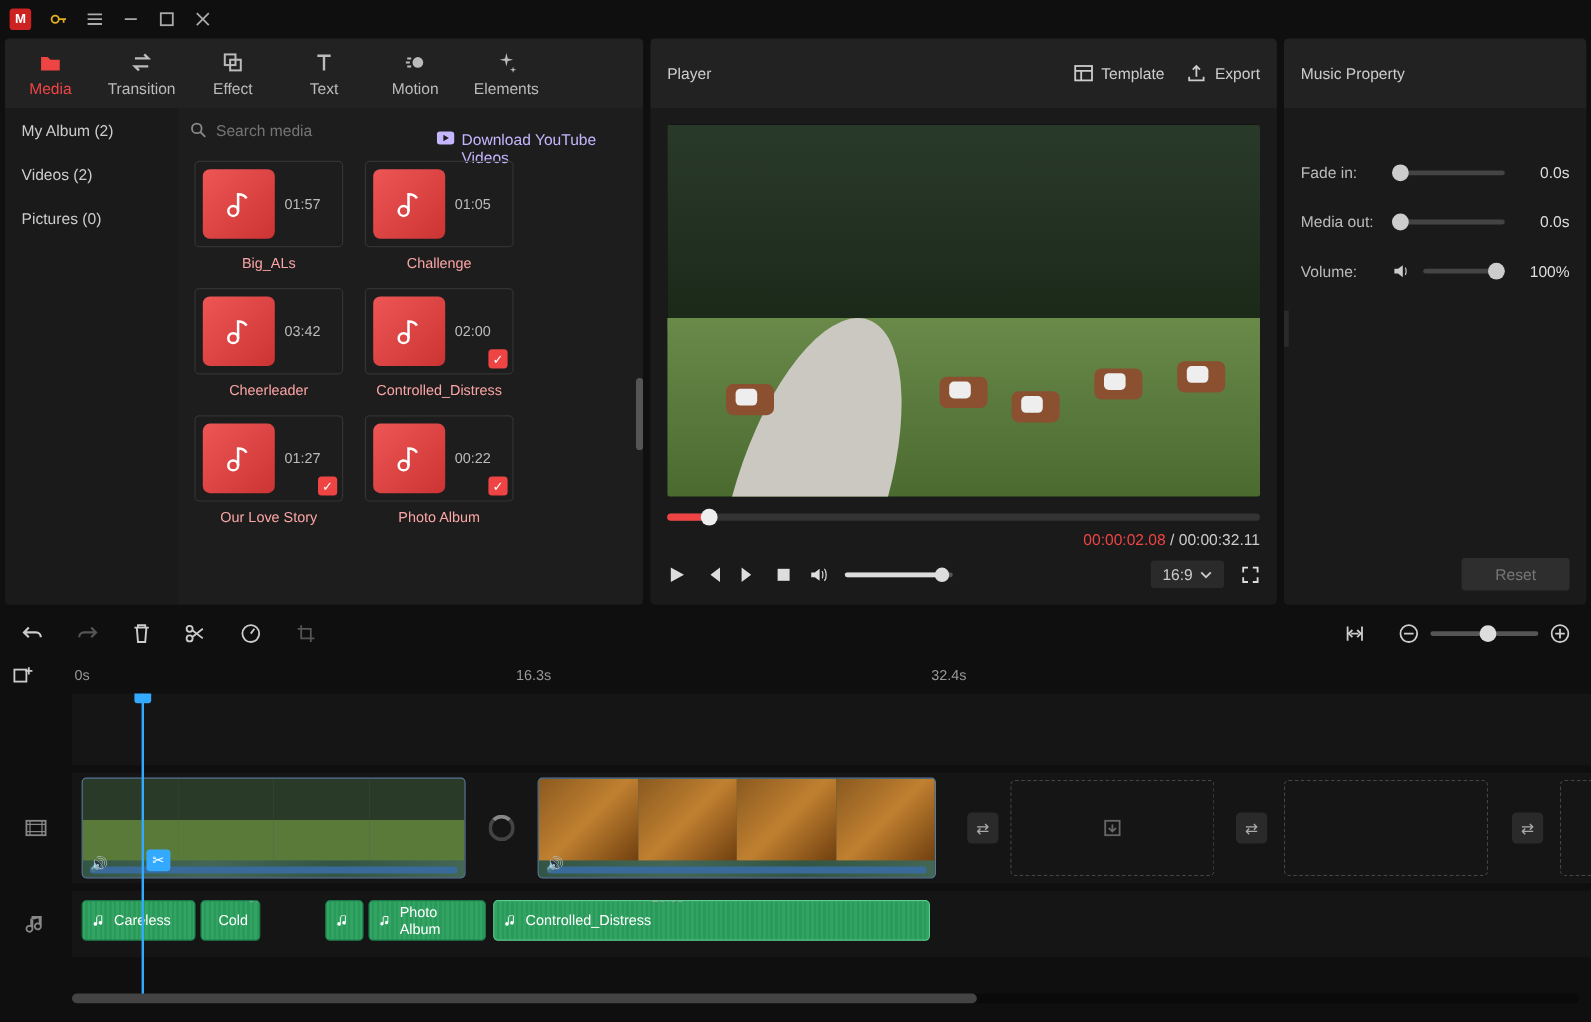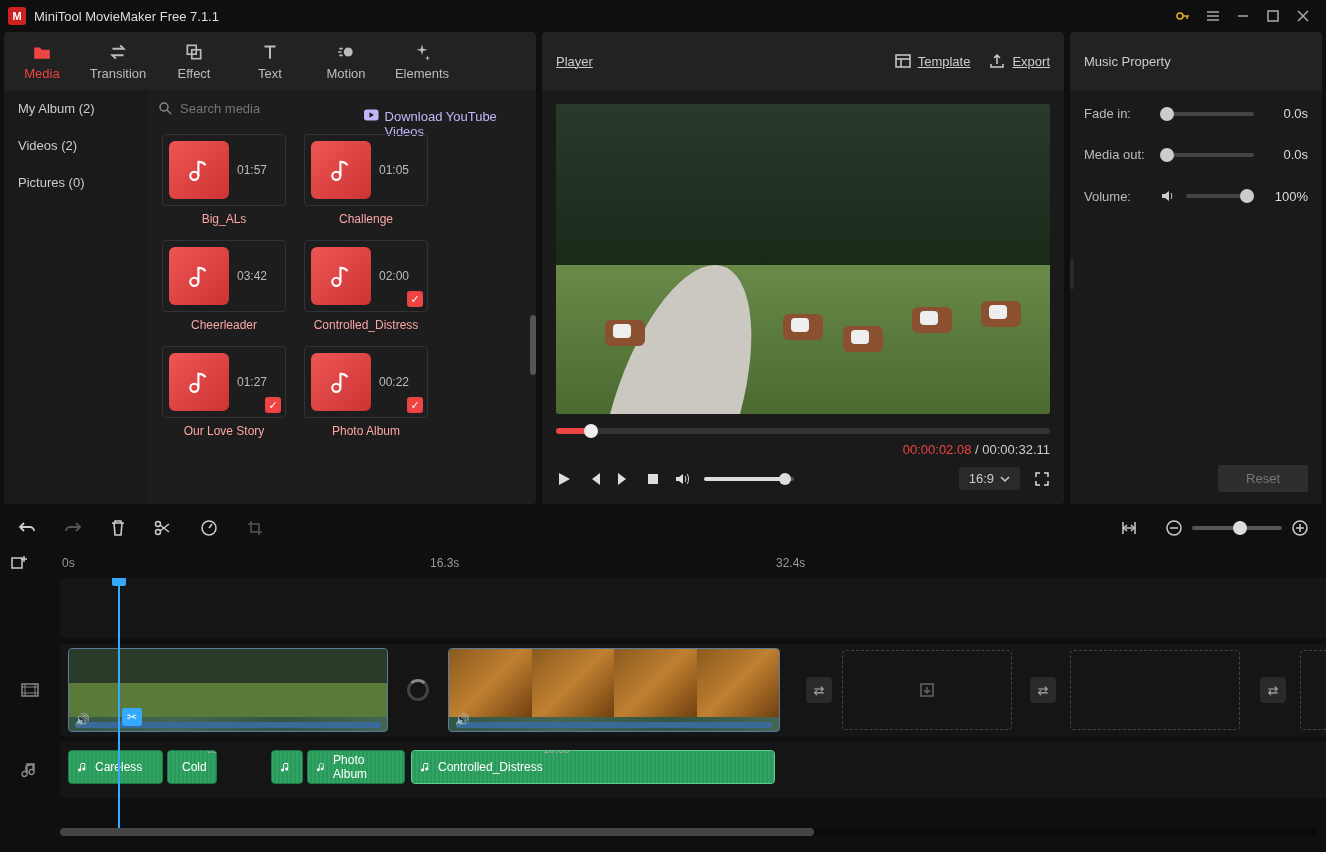--- a/index.html
+++ b/index.html
@@ -28,42 +28,42 @@
 .mediagrid { flex:1; padding:8px 14px; display:flex; flex-wrap:wrap; gap:14px 18px; overflow-y:auto; align-content:flex-start; position:relative;}
 .mediagrid::after{content:"";position:absolute;right:0;top:50%;width:6px;height:60px;background:#555;border-radius:3px;}
 .mitem { width:124px; }
 .thumbrow { position:relative; display:flex; align-items:center; border:1px solid #333; border-radius:4px; padding:6px; gap:8px; }
 .mthumb { width:60px; height:58px; background:linear-gradient(135deg,#e55,#c33); border-radius:6px; display:flex; align-items:center; justify-content:center; }
 .mthumb svg { width:28px; height:28px; }
 .mdur { color:#bbb; font-size:12px; }
 .check { position:absolute; right:4px; bottom:4px; width:16px; height:16px; background:#e44; border-radius:3px; display:flex; align-items:center; justify-content:center; color:#fff; font-size:11px; }
 .mname { text-align:center; color:#fca5a5; font-size:12px; padding-top:6px; white-space:nowrap; overflow:hidden; text-overflow:ellipsis; }
 .centerpanel { width:522px; }
-.centhead { display:flex; align-items:center; height:58px; padding:0 14px; background:#222;text-decoration:underline; }
+.centhead { display:flex; align-items:center; height:58px; padding:0 14px; background:#222; }
 .centhead .lbl { flex:1; color:#ccc; }
 .centhead .hbtn { display:flex; align-items:center; gap:6px; color:#ccc; cursor:pointer; margin-left:18px; }
 .preview { flex:1; padding:14px; display:flex; flex-direction:column; }
 .vframe { flex:1; background:#000; border-radius:2px; overflow:hidden; position:relative; }
 .sky { position:absolute; top:0; left:0; right:0; height:55%; background:linear-gradient(#2a3a2a,#1a2818); }
 .grass { position:absolute; bottom:0; left:0; right:0; height:48%; background:linear-gradient(#6a8a4a,#4a6a30); }
 .path { position:absolute; bottom:0; left:15%; width:130px; height:48%; background:#cac8c0; border-radius:50% 50% 0 0 / 100% 100% 0 0; transform:skewX(-15deg);}
 .cow { position:absolute; width:40px; height:26px; background:#8a5030; border-radius:6px; }
 .cow::after{content:"";position:absolute;left:8px;top:4px;width:18px;height:14px;background:#eee;border-radius:4px;}
 .seekbar { height:6px; background:#333; margin-top:14px; position:relative; border-radius:3px; }
 .seekfill { position:absolute; left:0; top:0; height:100%; width:7%; background:#e44; border-radius:3px; }
 .seekthumb { position:absolute; left:7%; top:-4px; width:14px; height:14px; background:#eee; border-radius:50%; margin-left:-7px; }
 .timec { text-align:right; margin-top:8px; font-size:13px; }
 .timec .cur { color:#e44; }
 .pctrls { display:flex; align-items:center; gap:14px; margin-top:10px; }
 .pctrls .pc { color:#ddd; cursor:pointer; font-size:16px; }
 .vol { width:90px; height:4px; background:#555; position:relative; border-radius:2px; }
 .vol .vf { position:absolute; left:0; top:0; width:90%; height:100%; background:#ddd; border-radius:2px; }
 .vol .vt { position:absolute; left:90%; top:-4px; width:12px; height:12px; background:#ddd; border-radius:50%; margin-left:-6px; }
 .aspect { margin-left:auto; display:flex; align-items:center; gap:6px; background:#2a2a2a; padding:4px 10px; border-radius:3px; cursor:pointer; }
-.rightpanel { flex:1; position:relative;}
+.rightpanel { flex:1; position:relative;gap:30px;}
 .rightpanel::before{content:"";position:absolute;left:-6px;top:48%;width:10px;height:30px;background:#2a2a2a;border-radius:3px 0 0 3px;display:flex;align-items:center;justify-content:center;}
 .rphead { height:58px; display:flex; align-items:center; padding:0 14px; background:#222; color:#ccc; }
 .rpbody { padding:16px 14px; display:flex; flex-direction:column; gap:26px; }
 .prow { display:flex; align-items:center; gap:10px; }
 .prow .plabel { width:66px; color:#bbb; }
 .slider { flex:1; height:4px; background:#444; position:relative; border-radius:2px; }
 .slider .st { position:absolute; left:0; top:-5px; width:14px; height:14px; background:#ccc; border-radius:50%; }
 .prow .pval { width:44px; text-align:right; color:#ddd; }
 .resetbtn { position:absolute; bottom:12px; right:14px; padding:6px 28px; background:#2e2e2e; color:#777; border-radius:3px; cursor:pointer; }
 .toolbar { height:40px; display:flex; align-items:center; padding:0 18px; gap:28px; margin-top:4px; }
@@ -100,21 +100,20 @@
 .adur { position:absolute; right:6px; top:-18px; color:#aaa; font-size:11px; }
 .hscroll { position:absolute; bottom:2px; left:60px; right:10px; height:8px; background:#0a0a0a; border-radius:4px;}
 .hscroll .hthumb { position:absolute; left:0; width:60%; top:0; bottom:0; background:#444; border-radius:4px;}
 svg { display:block; }
 </style>
 </head>
 <body>
 
 <div class="titlebar">
   <div class="logo">M</div>
-  <div class="title">MiniTool MovieMaker Free 7.1.1</div>
   <div class="winbtn key">
     <svg width="16" height="16" viewBox="0 0 16 16">
         <circle cx="5" cy="8" r="3" fill="none" stroke="currentColor" stroke-width="1.5"></circle>
         <path d="M8 8h6M12 8v3" stroke="currentColor" stroke-width="1.5" fill="none"></path>
       </svg>
   </div>
   <div class="winbtn">
     <svg width="16" height="16" viewBox="0 0 16 16">
         <path d="M2 4h12M2 8h12M2 12h12" stroke="currentColor" stroke-width="1.5"></path>
       </svg>

